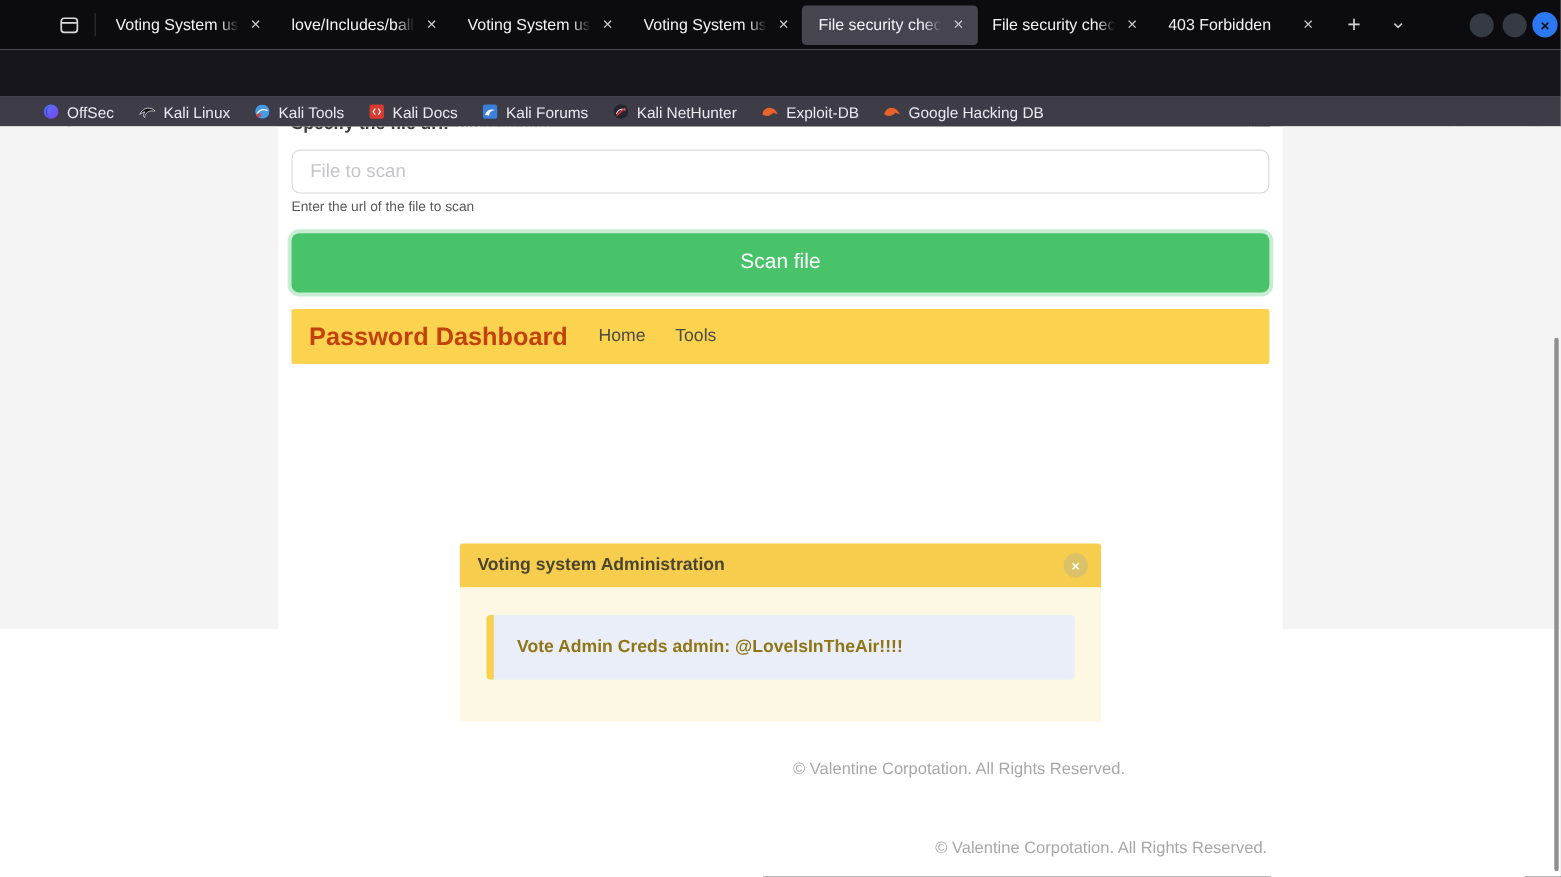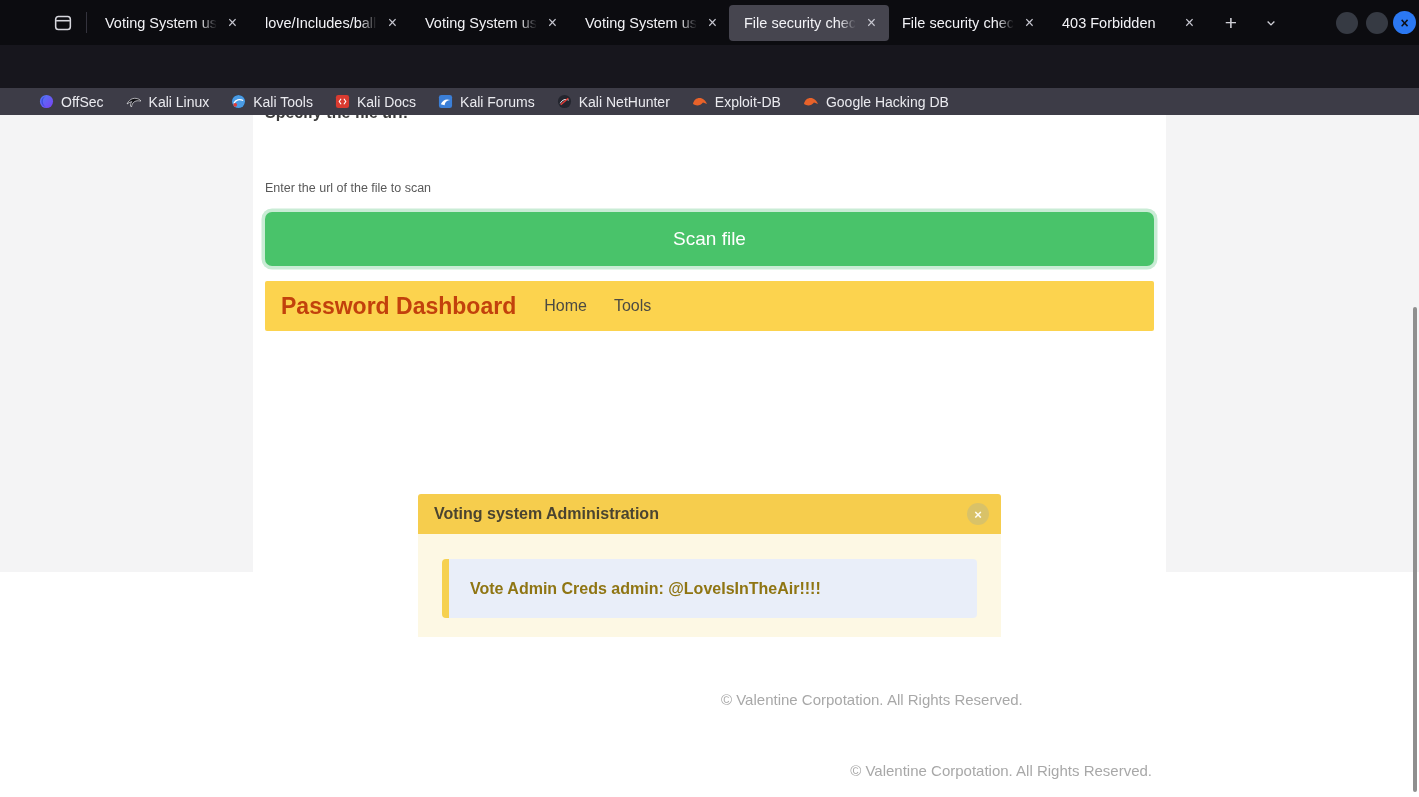--- a/index.html
+++ b/index.html
@@ -61,21 +61,21 @@
        display:flex;align-items:center;padding:0 16px;box-sizing:border-box;}
   .brand{font-size:23px;font-weight:bold;color:#c2410c;margin-right:28px;}
   .dash-link{font-size:16px;color:#4b4a43;margin-right:27px;text-decoration:none;cursor:pointer;}
 
   .modal{position:absolute;left:418px;top:379px;width:583px;}
   .modal-h{height:40px;background:#f6cd4d;border-radius:3px 3px 0 0;display:flex;align-items:center;
        padding:0 12px 0 16px;box-sizing:border-box;}
   .modal-title{flex:1;font-size:16px;font-weight:bold;color:#4a4430;}
   .modal-close{width:22px;height:22px;border-radius:50%;background:#d9c268;color:#fffdf2;font-size:13px;
        font-weight:bold;display:flex;align-items:center;justify-content:center;cursor:pointer;}
-  .modal-b{height:103px;background:#fdf8e4;position:relative;text-align:center;}
+  .modal-b{height:122px;background:#fdf8e4;position:relative;text-align:center;}
   .alert{position:absolute;left:24px;top:25px;width:535px;height:59px;background:#e9eef9;
        border-left:7px solid #f6d150;border-radius:4px;box-sizing:border-box;display:flex;align-items:center;}
   .alert-text{font-size:16px;font-weight:bold;color:#8f7513;padding-left:21px;}
 
   .footer1{position:absolute;left:721px;top:576px;font-size:15px;color:#a8a8a8;}
   .footer2{position:absolute;right:267px;top:647px;font-size:15px;color:#a8a8a8;}
 
   .scroll-thumb{position:absolute;left:1413px;top:192px;width:4px;height:485px;background:#8f8f8f;border-radius:2px;}
 </style>
 </head>
@@ -262,20 +262,21 @@
       </svg>
       <span>Google Hacking DB</span>
     </div>
   </div>
 
   <div class="page">
     <div class="side l"></div>
     <div class="side r"></div>
 
     <div class="form-label">Specify the file url:</div>
+    <input class="file-input" type="text" placeholder="File to scan" style="">
     <div class="helper">Enter the url of the file to scan</div>
     <button class="scan-btn">Scan file</button>
 
     <div class="dash">
       <span class="brand">Password Dashboard</span>
       <a class="dash-link">Home</a>
       <a class="dash-link">Tools</a>
     </div>
 
     <div class="modal">

